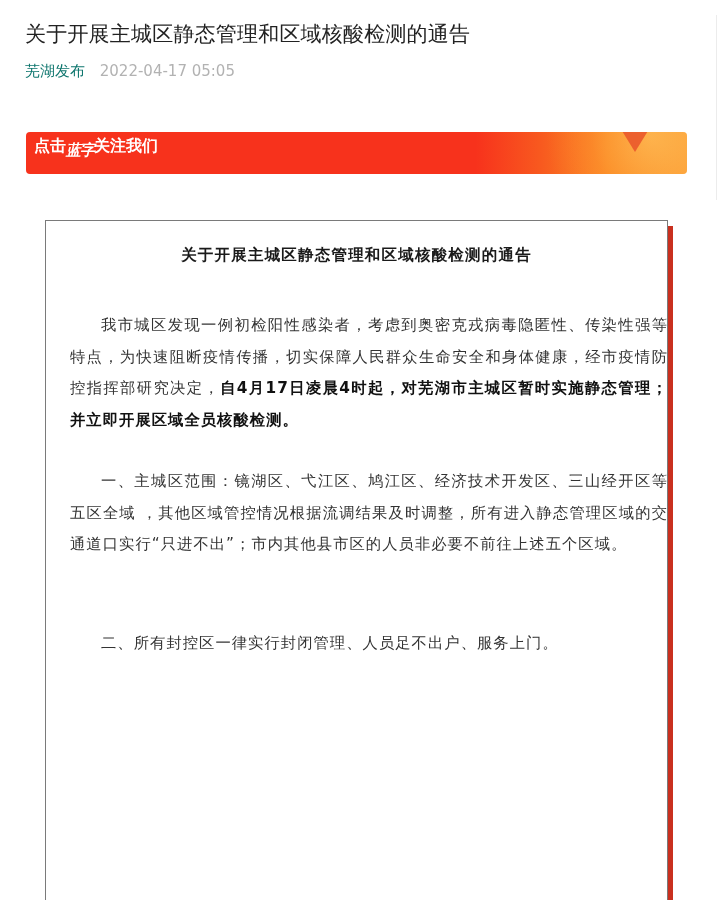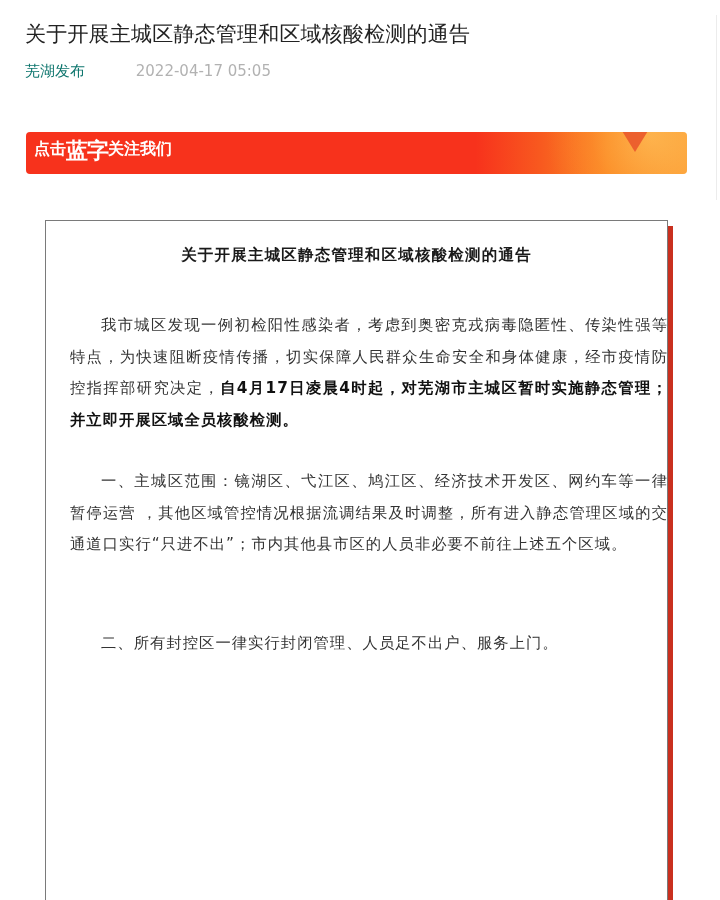--- a/index.html
+++ b/index.html
@@ -8,21 +8,21 @@
     font-family: "DejaVu Sans", "Liberation Sans", sans-serif;
     color: #333;
   }
   .article-title {
     position: absolute; left: 25px; top: 18px;
     font-size: 21px; color: #222; letter-spacing: 0.2px; font-weight: normal;
     margin: 0; line-height: 32px; white-space: nowrap;
   }
   .meta { position: absolute; left: 25px; top: 60px; font-size: 15px; line-height: 22px; white-space: nowrap; }
   .meta .author { color: #0f766e; margin-right: 10px; cursor: pointer; }
-  .meta .date { color: #b2b2b2; margin-left: 36px; }
+  .meta .date { color: #b2b2b2; }
   .right-scroll {
     position: absolute; right: 0; top: 15px; width: 3px; height: 185px;
     border-left: 1px solid #ececec;
   }
   .banner {
     position: absolute; left: 26px; top: 132px; width: 661px; height: 42px;
     border-radius: 4px; overflow: hidden;
     background: linear-gradient(90deg, #f7321c 0%, #f7321c 68%, #f85a1f 78%, #fb8b24 88%, #fca43a 100%);
     cursor: pointer;
   }
@@ -33,21 +33,21 @@
   .banner .star {
     position: absolute; right: 36px; top: -6px; width: 0; height: 0;
     border-left: 16px solid transparent; border-right: 16px solid transparent;
     border-top: 26px solid #e9542a; opacity: 0.85;
   }
   .banner .banner-text {
     position: absolute; left: 8px; top: 4px; color: #fff; font-weight: bold; white-space: nowrap;
     font-family: "DejaVu Sans", sans-serif;
   }
   .banner .t-small { font-size: 16px; vertical-align: 4px; }
-  .banner .t-big { font-size: 22px; letter-spacing: -1px; }
+  .banner .t-big { font-size: 15px; letter-spacing: -1px; font-style: italic; }
   .doc {
     position: absolute; left: 45px; top: 220px; width: 621px; height: 700px;
     border: 1px solid #7a7a7a; background: #fff;
   }
   .doc-redbar {
     position: absolute; left: 667px; top: 226px; width: 6px; height: 700px;
     background: #c9301f;
   }
   .doc-title {
     position: absolute; left: 0; right: 0; top: 24px; text-align: center;
@@ -80,18 +80,18 @@
   </div>
 </div>
 
 <div class="doc-redbar"></div>
 
 <div class="doc">
   <h2 class="doc-title">关于开展主城区静态管理和区域核酸检测的通告</h2>
 
   <p class="para" style="top:77px;"><span>我市城区发现一例初检阳性感染者，考虑到奥密克戎病毒隐匿性、传染性强等特点，为快速阻断疫情传播，切实保障人民群众生命安全和身体健康，经市疫情防控指挥部研究决定，</span><b>自4月17日凌晨4时起，对芜湖市主城区暂时实施静态管理；并立即开展区域全员核酸检测。</b></p>
 
-  <p class="para" style="top:233px;">一、主城区范围：镜湖区、弋江区、鸠江区、经济技术开发区、网约车等一律暂停运营 ，其他区域管控情况根据流调结果及时调整，所有进入静态管理区域的交通道口实行“只进不出”；市内其他县市区的人员非必要不前往上述五个区域。</p>
+  <p class="para" style="top:233px;">一、主城区范围：镜湖区、弋江区、鸠江区、经济技术开发区、三山经开区等五区全域 ，其他区域管控情况根据流调结果及时调整，所有进入静态管理区域的交通道口实行“只进不出”；市内其他县市区的人员非必要不前往上述五个区域。</p>
 
   <p class="para" style="top:395px;">二、所有封控区一律实行封闭管理、人员足不出户、服务上门。</p>
 
 
 </div>
 
 </body></html>

